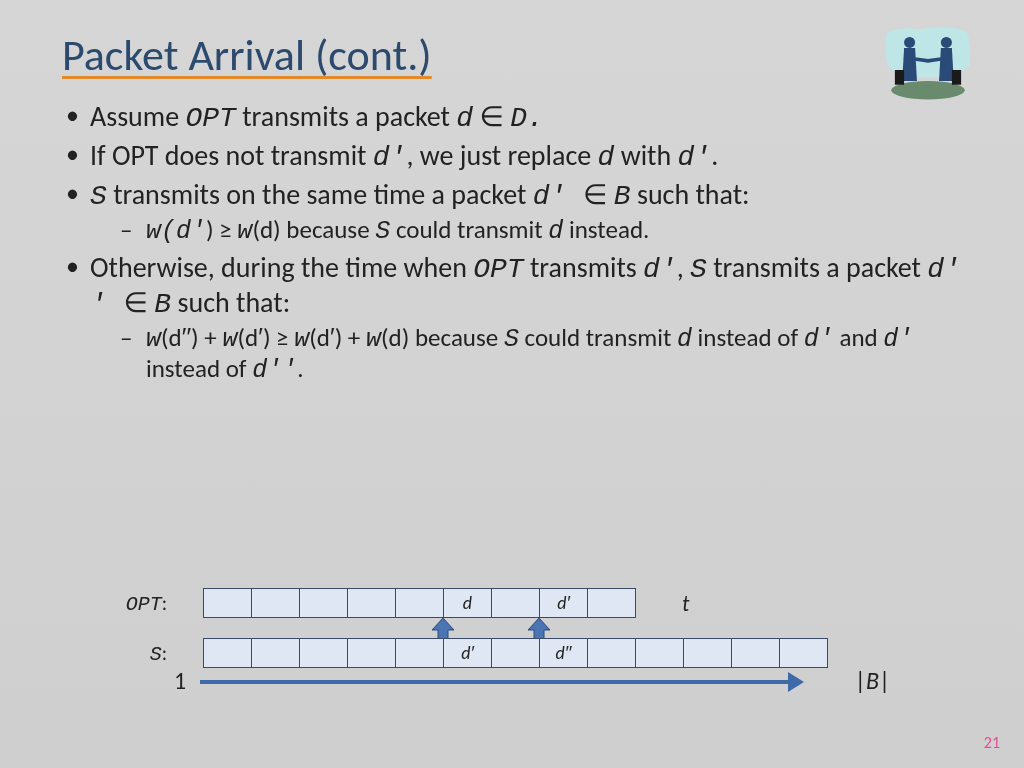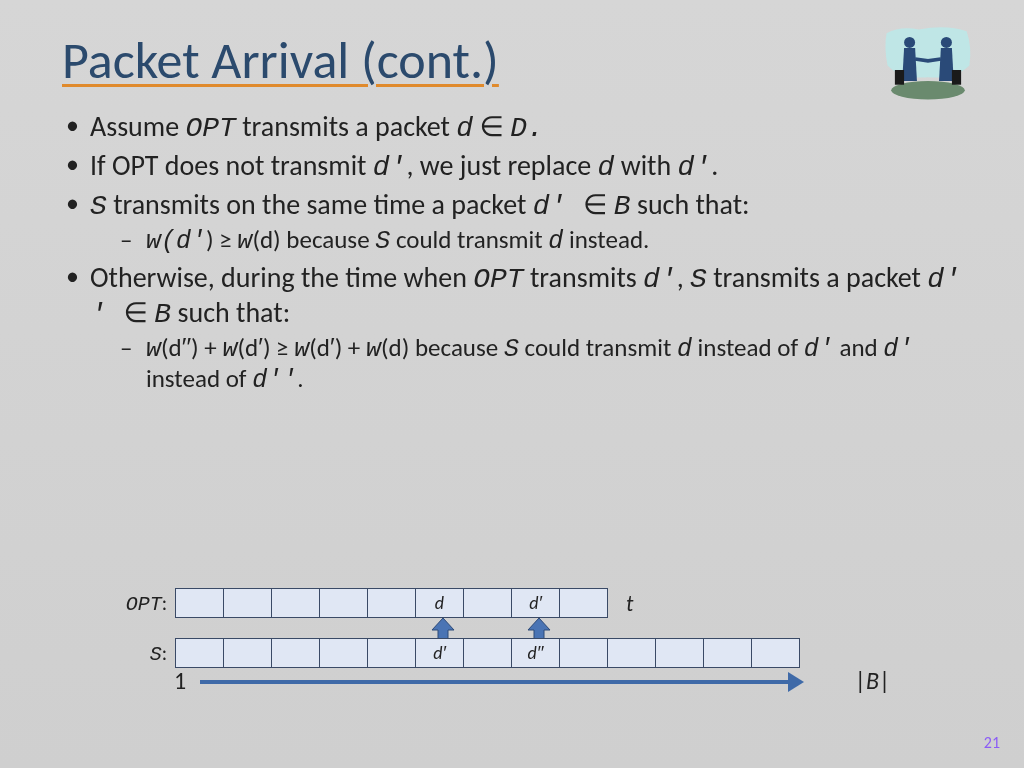--- a/index.html
+++ b/index.html
@@ -10,21 +10,21 @@
     position: relative;
     color: #222;
   }
   .slide {
     width: 1024px;
     height: 768px;
     padding: 28px 60px 20px 62px;
     position: relative;
   }
   .title {
-    font-size: 52px;
+    font-size: 44px;
     color: #2b4a6d;
     text-decoration: underline;
     text-decoration-color: #e08a2c;
     text-underline-offset: 6px;
     text-decoration-thickness: 3px;
     margin-bottom: 18px;
     font-weight: 400;
   }
   ul.level1 {
     list-style: none;
@@ -59,21 +59,21 @@
     position: absolute;
     left: 0;
     top: 0;
   }
   .i { font-style: italic; font-family: Liberation Mono, monospace; }
   .page-num {
     position: absolute;
     right: 24px;
     bottom: 16px;
     font-size: 16px;
-    color: #8b5cf6;
+    color: #ec4899;
   }
   
   .clip {
     position: absolute;
     right: 50px;
     top: 24px;
     width: 92px;
     height: 82px;
   }
   
@@ -81,20 +81,21 @@
     position: absolute;
     left: 120px;
     top: 588px;
     width: 780px;
   }
   .row {
     display: flex;
     align-items: center;
     margin-bottom: 0;
     position: relative;
+    gap: 28px;
   }
   .lbl {
     width: 55px;
     text-align: right;
     font-size: 20px;
     padding-right: 8px;
   }
   .lbl .i { font-style: italic; }
   .cells {
     display: flex;

